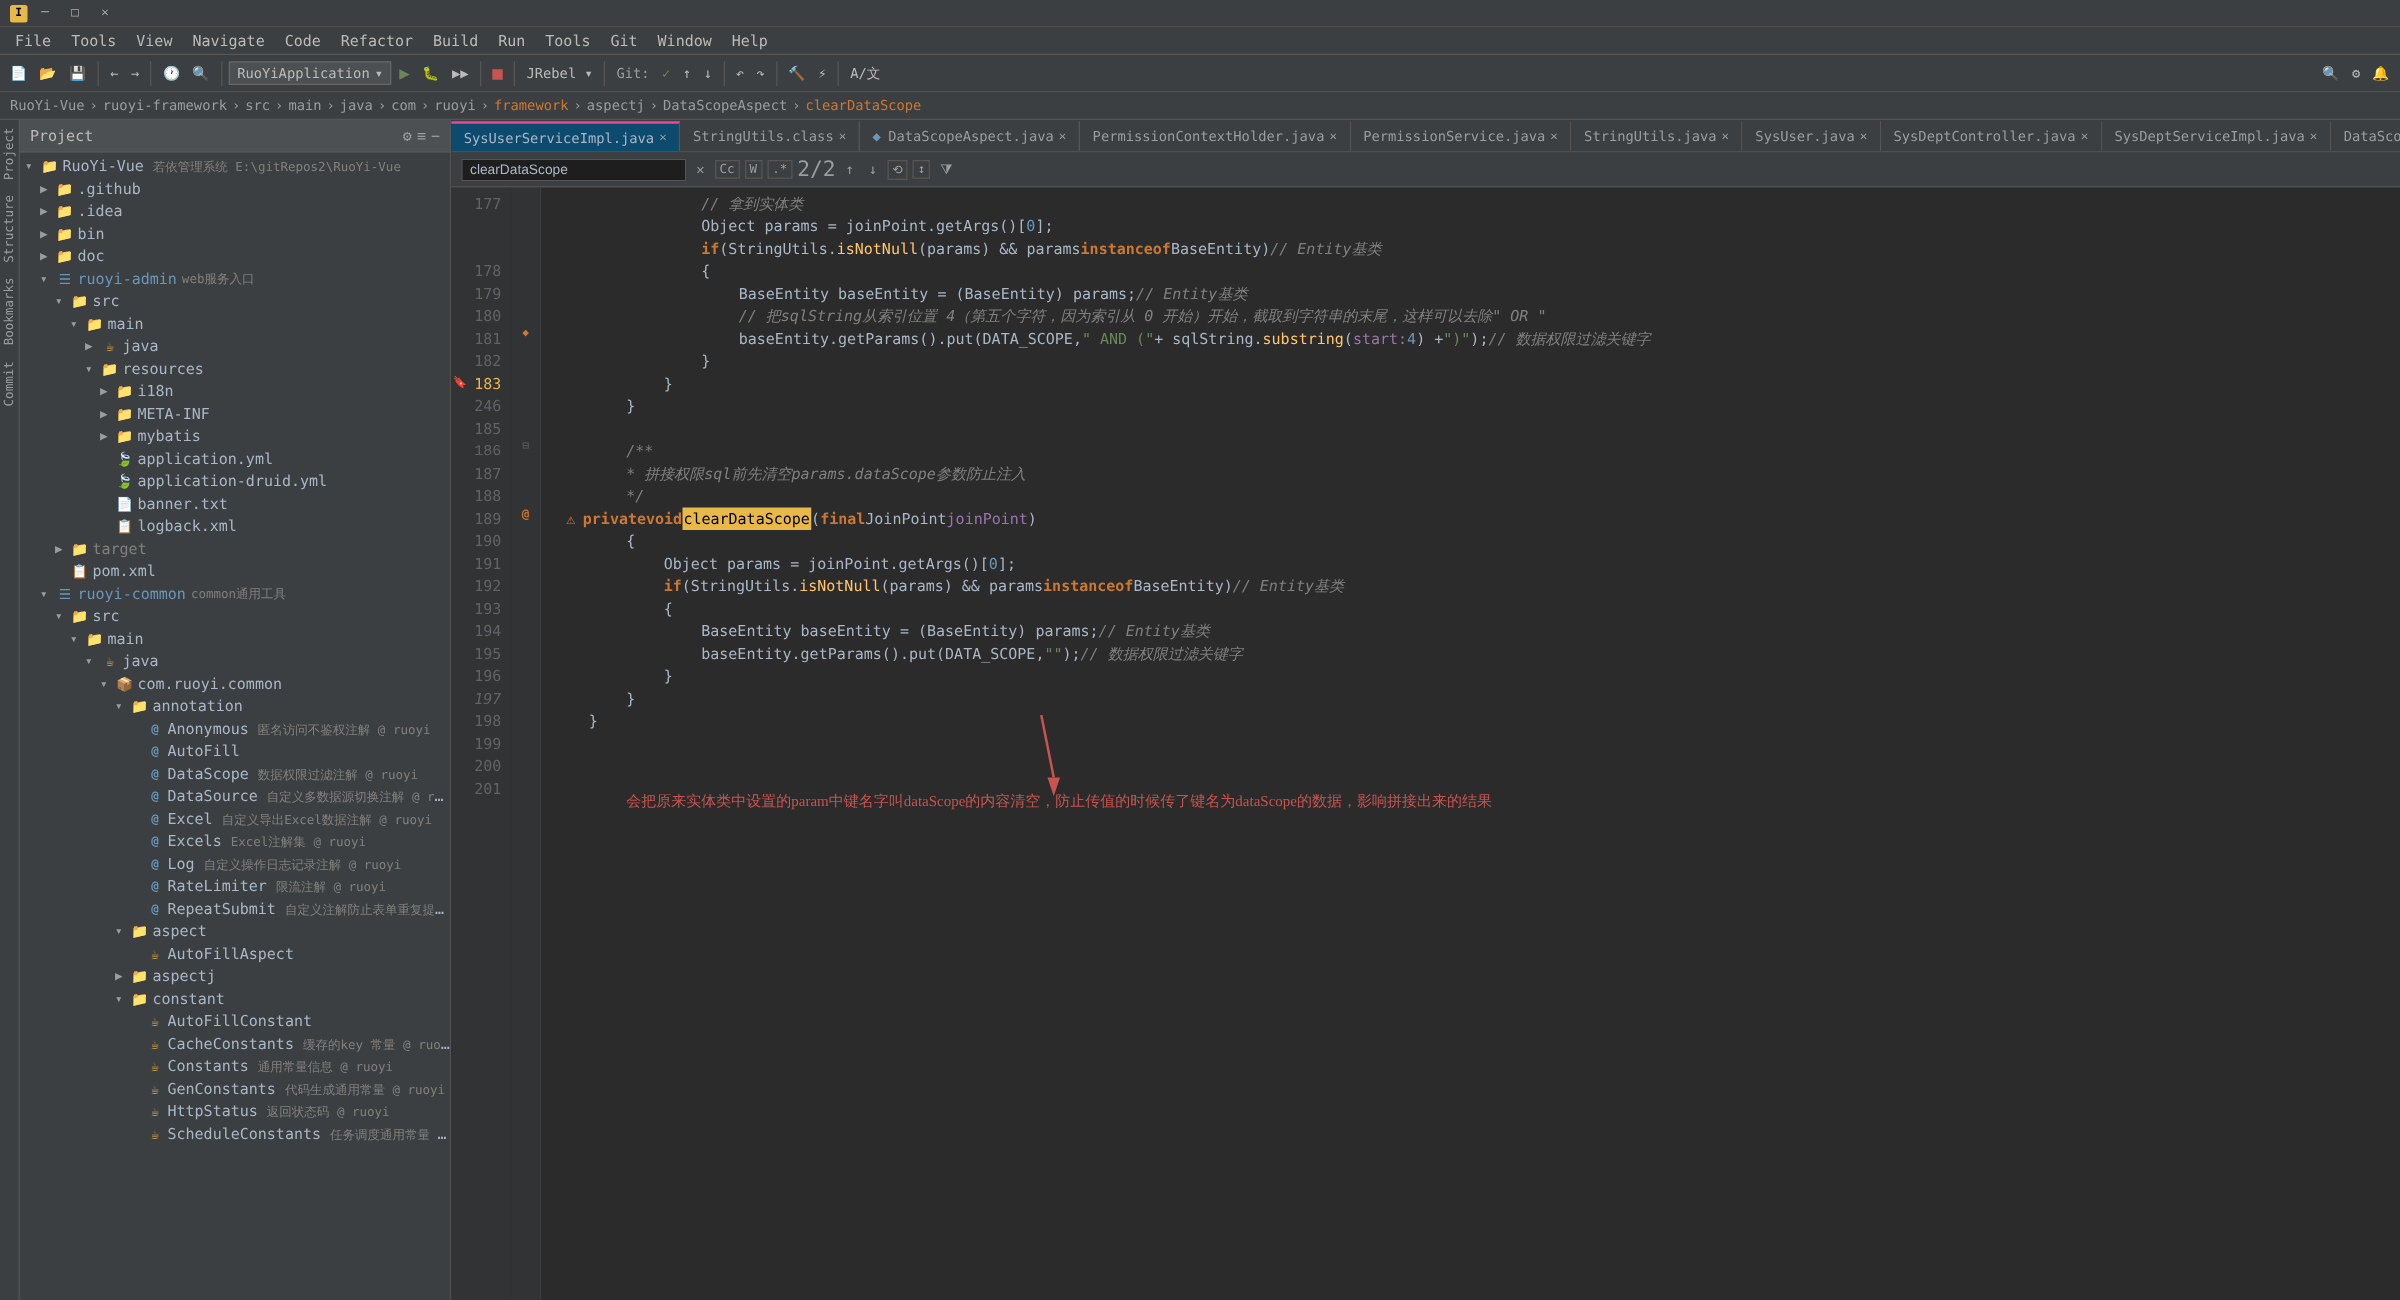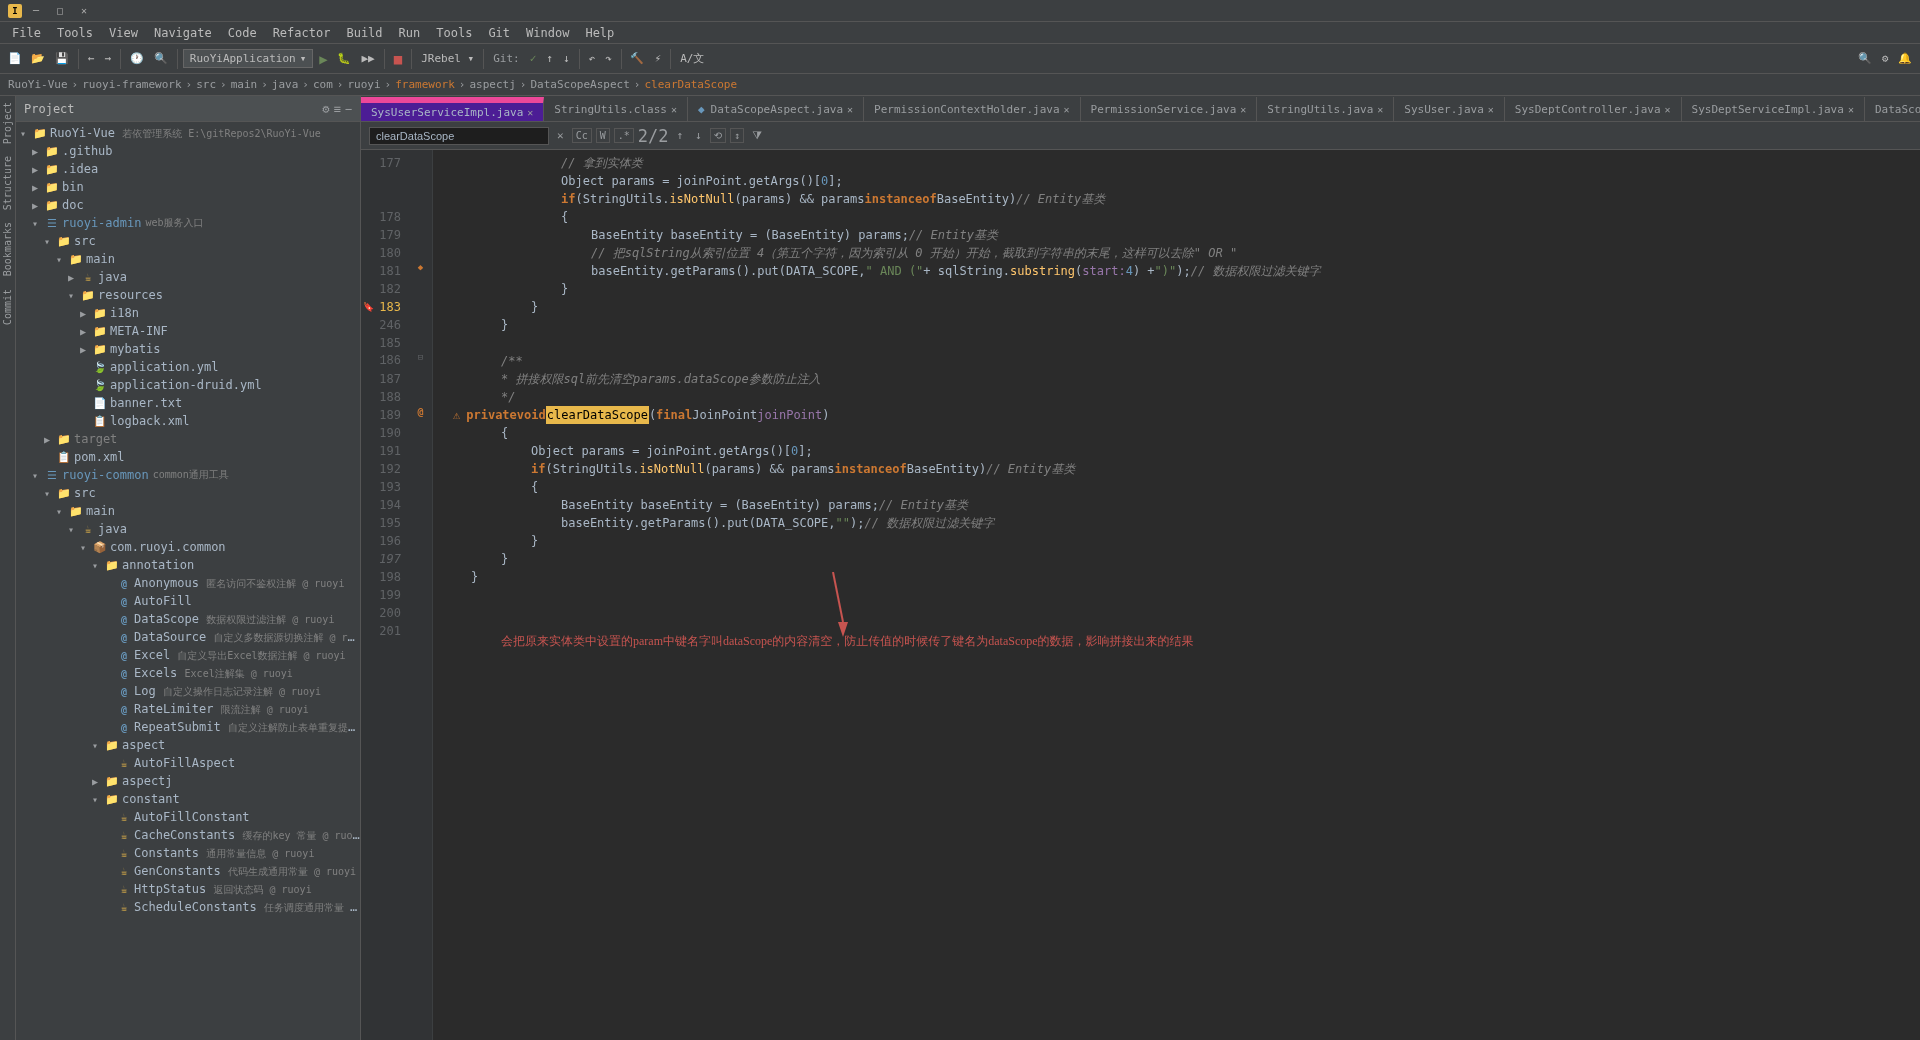--- a/index.html
+++ b/index.html
@@ -44,21 +44,21 @@
     .tree-label.blue { color: #6897bb; }
     .tree-label.gray { color: #808080; }
     .folder-icon { color: #d4af5e; }
     
     
     #editor-area { flex: 1; display: flex; flex-direction: column; background: #2b2b2b; }
     
     
     #tabs-bar { height: 26px; display: flex; align-items: flex-end; background: #3c3f41; border-bottom: 1px solid #555; overflow-x: auto; }
     .tab { height: 24px; display: flex; align-items: center; padding: 0 10px; font-size: 11px; color: #9a9da0; border-right: 1px solid #555; cursor: pointer; white-space: nowrap; gap: 4px; background: #3c3f41; }
-    .tab.active { background: #4c1d95; color: #a9b7c6; border-top: 6px solid #ec4899; align-items: center; }
+    .tab.active { background: #0c4a6e; color: #a9b7c6; border-top: 2px solid #ec4899; align-items: center; }
     .tab .close { color: #9a9da0; font-size: 10px; cursor: pointer; }
     
     
     #search-bar { height: 28px; display: flex; align-items: center; padding: 0 8px; background: #3c3f41; border-bottom: 1px solid #555; gap: 4px; }
     #search-input { background: #1e1e1e; border: 1px solid #555; color: #a9b7c6; padding: 2px 6px; font-size: 11px; width: 180px; }
     .search-btn { color: #9a9da0; cursor: pointer; font-size: 11px; padding: 2px 4px; }
     .search-info { color: #9a9da0; font-size: 17px; }
     
     
     #code-editor { flex: 1; display: flex; overflow: hidden; }

